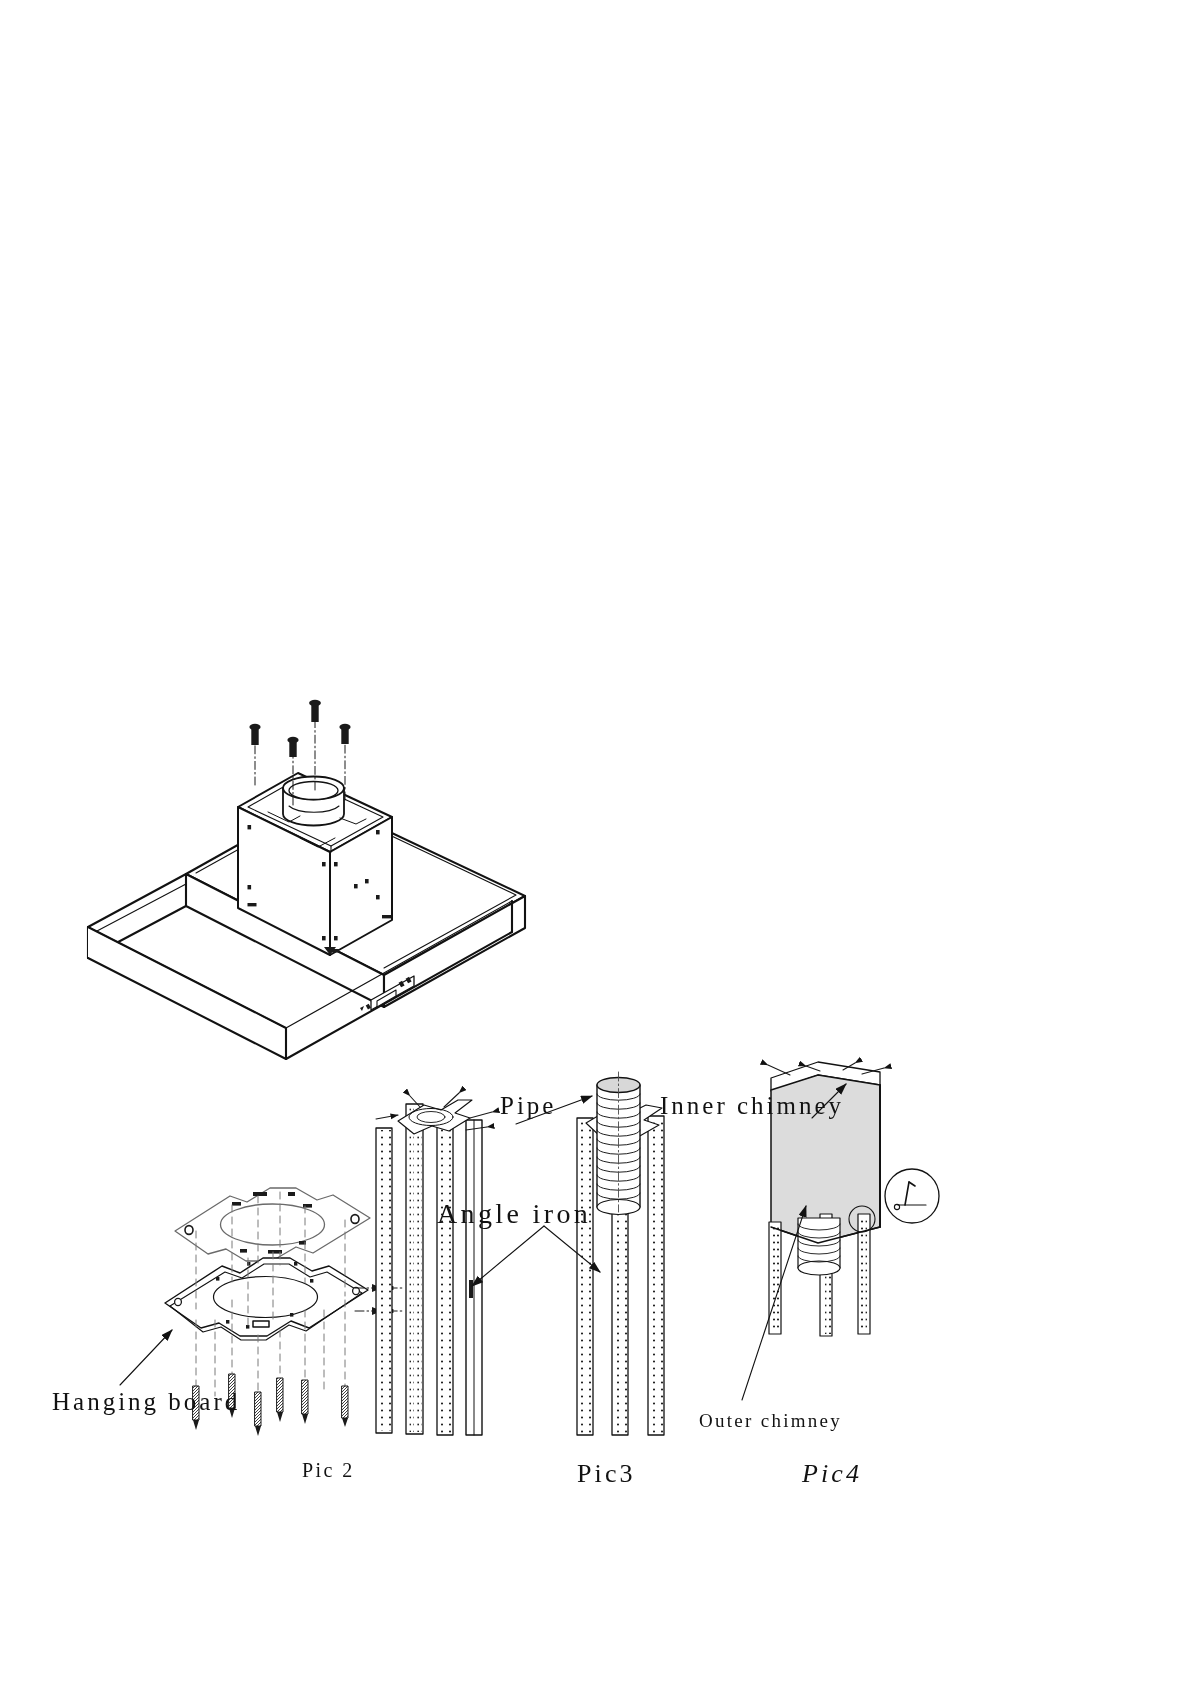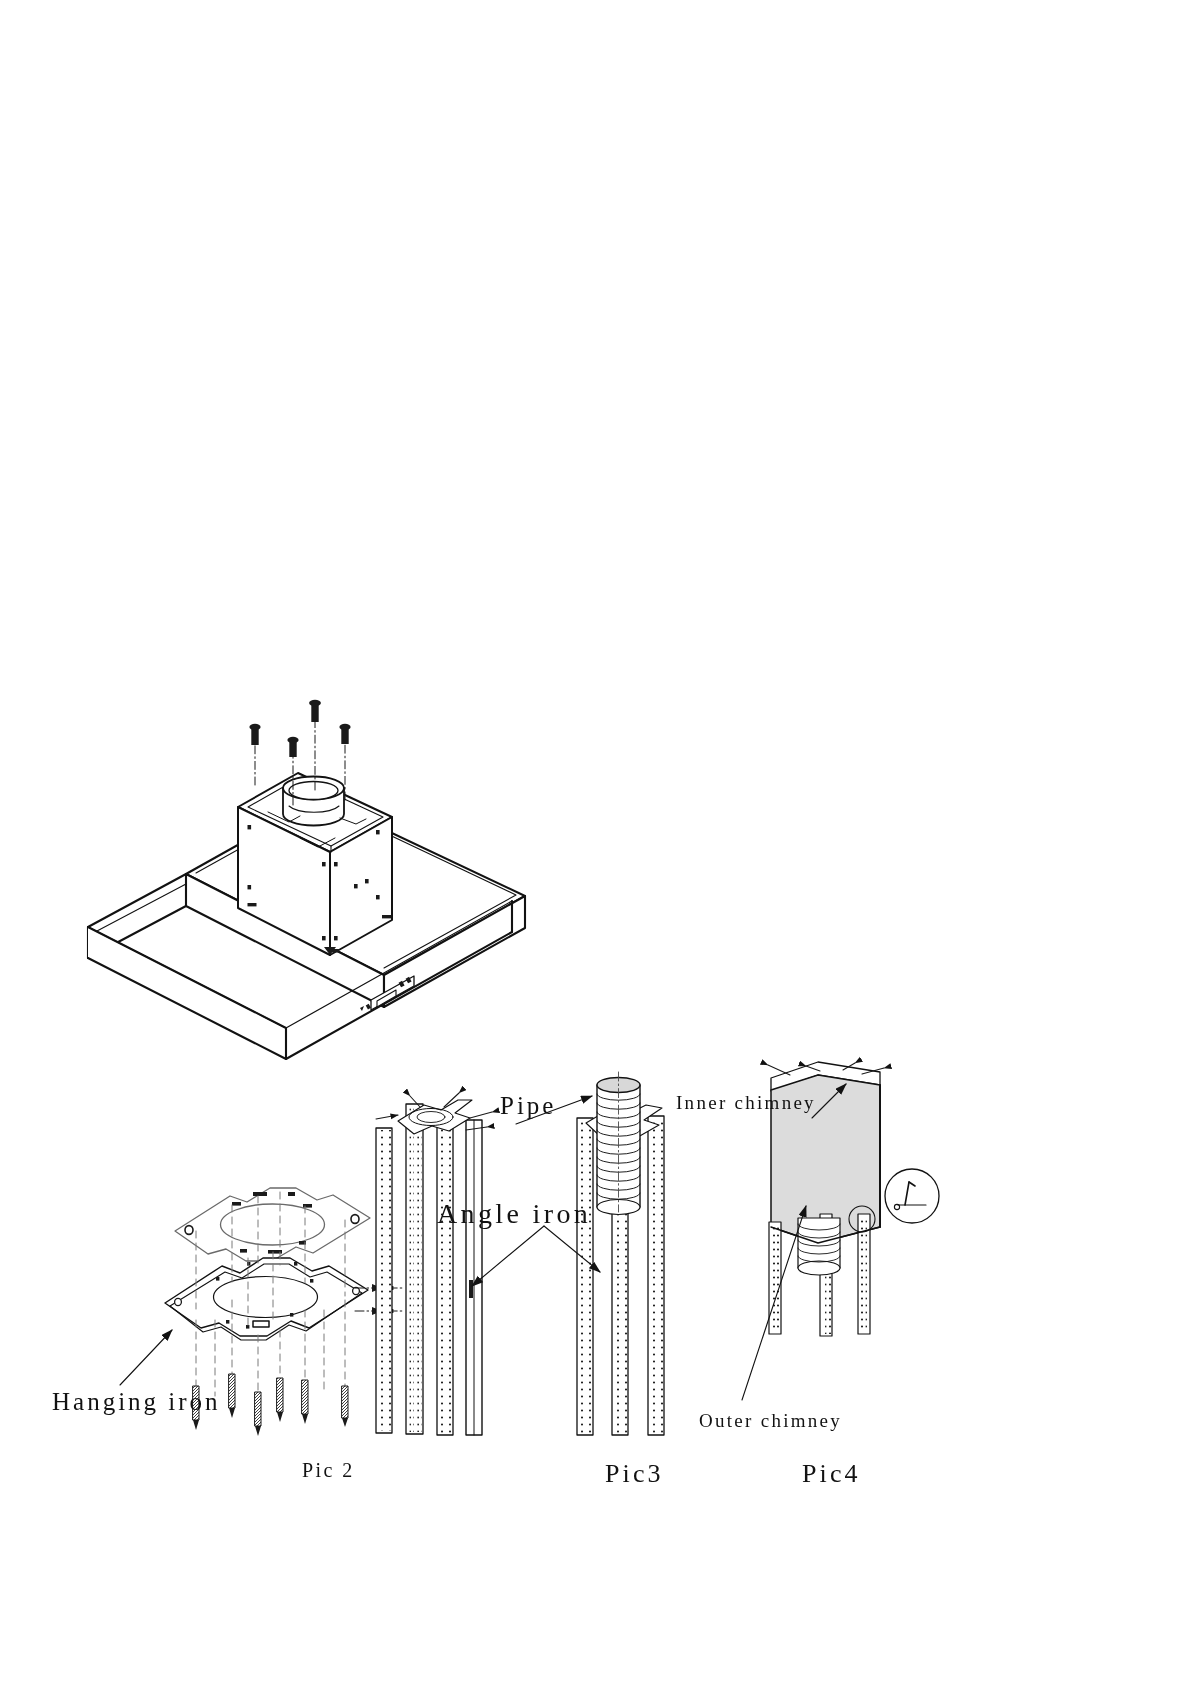--- a/index.html
+++ b/index.html
@@ -30,27 +30,27 @@
   }
   .lbl {
     position: absolute;
     font-family: "Liberation Serif", "DejaVu Serif", serif;
     color: #121212;
     white-space: nowrap;
     letter-spacing: 0.12em;
     font-weight: 400;
   }
   .lbl-pipe       { left: 500px; top: 1092px; font-size: 25px; }
-  .lbl-inner      { left: 676px; top: 1092px; font-size: 19px; }
+  .lbl-inner      { left: 660px; top: 1092px; font-size: 25px; }
   .lbl-angle      { left: 437px; top: 1198px; font-size: 28px; }
   .lbl-hanging    { left: 52px;  top: 1388px; font-size: 25px; }
   .lbl-outer      { left: 699px; top: 1410px; font-size: 19px; }
   .lbl-pic2       { left: 302px; top: 1459px; font-size: 20px; }
-  .lbl-pic3       { left: 577px; top: 1459px; font-size: 26px; margin-left: 28px; }
-  .lbl-pic4       { left: 802px; top: 1459px; font-size: 26px; }
+  .lbl-pic3       { left: 577px; top: 1459px; font-size: 26px; }
+  .lbl-pic4       { left: 802px; top: 1459px; font-size: 26px; font-style: italic; }
 </style>
 </head>
 <body>
 
 <div id="page">
 
 <svg id="art" viewBox="0 0 1191 1684" xmlns="http://www.w3.org/2000/svg">
 
   <defs>
     <marker id="solidArrow" markerWidth="13" markerHeight="13" refX="11" refY="4.2" orient="auto" markerUnits="userSpaceOnUse">
@@ -415,20 +415,20 @@
 
       <path d="M 742,1400 L 806,1206" stroke="#121212" stroke-width="1.1" marker-end="url(#solidArrow)"></path>
     </g>
 
   </g>
 </svg>
 
 <div class="lbl lbl-pipe">Pipe</div>
 <div class="lbl lbl-inner">Inner chimney</div>
 <div class="lbl lbl-angle">Angle iron</div>
-<div class="lbl lbl-hanging">Hanging iron</div>
+<div class="lbl lbl-hanging">Hanging board</div>
 <div class="lbl lbl-outer">Outer chimney</div>
 
 <div class="lbl lbl-pic2">Pic 2</div>
 <div class="lbl lbl-pic3">Pic3</div>
 <div class="lbl lbl-pic4">Pic4</div>
 
 </div>
 
 </body></html>

